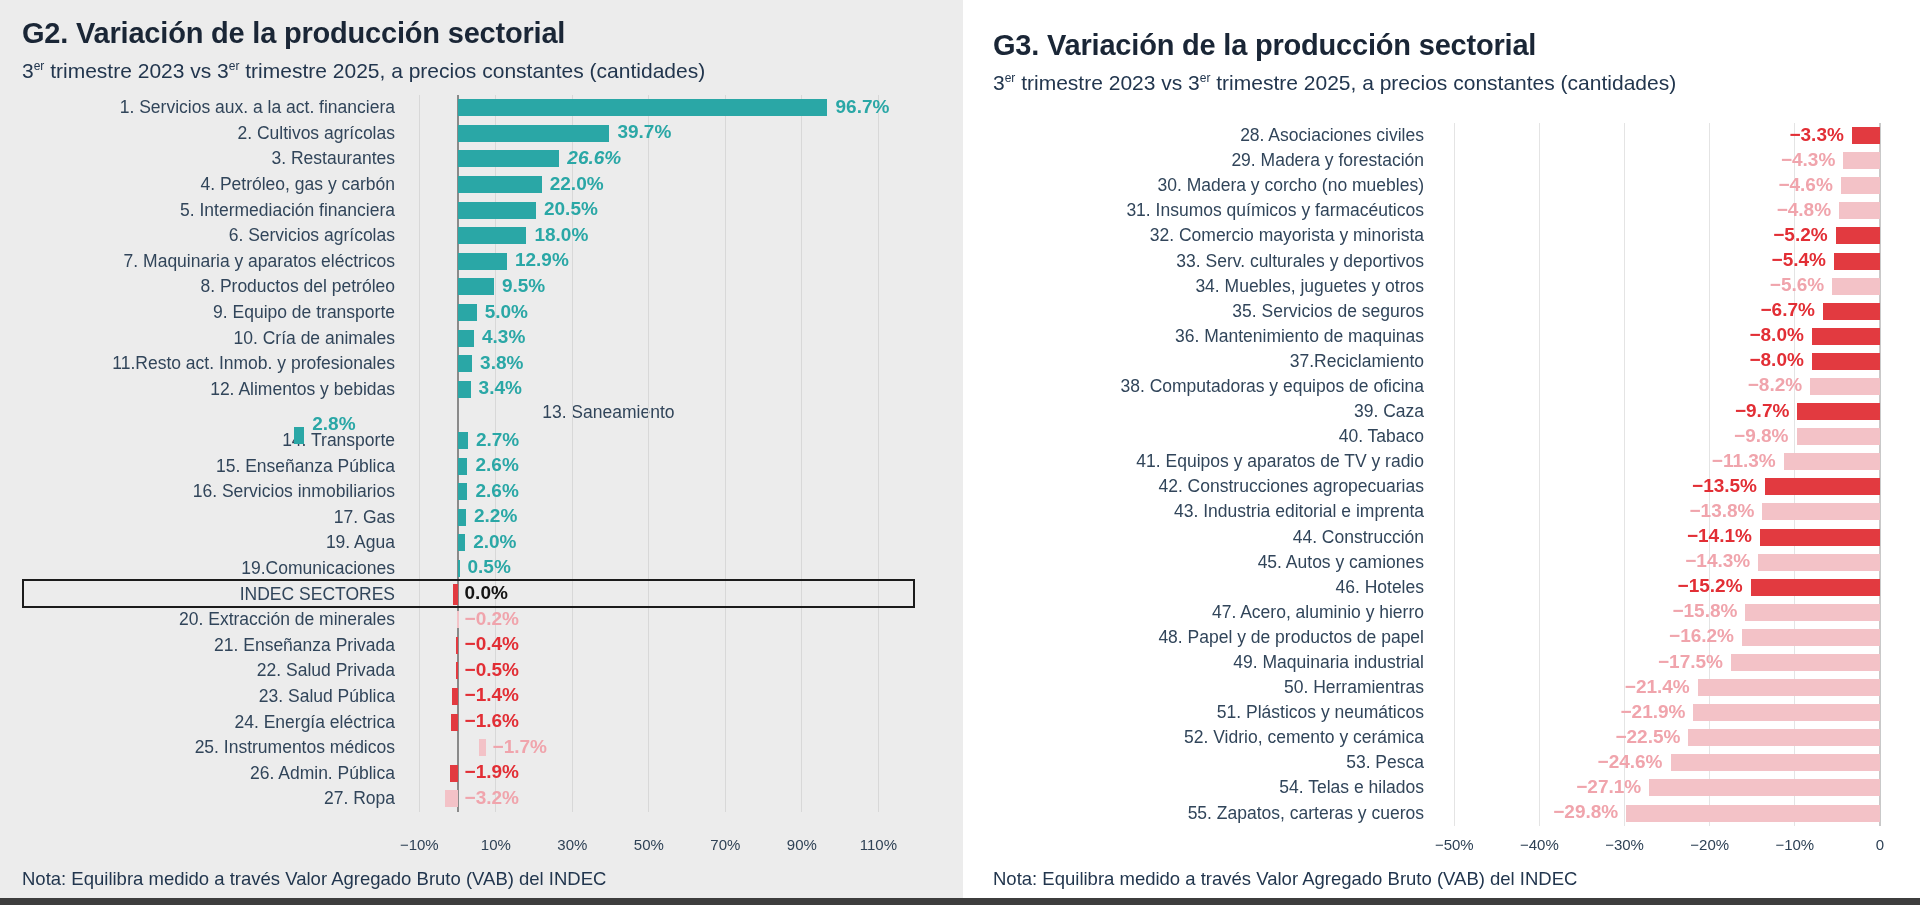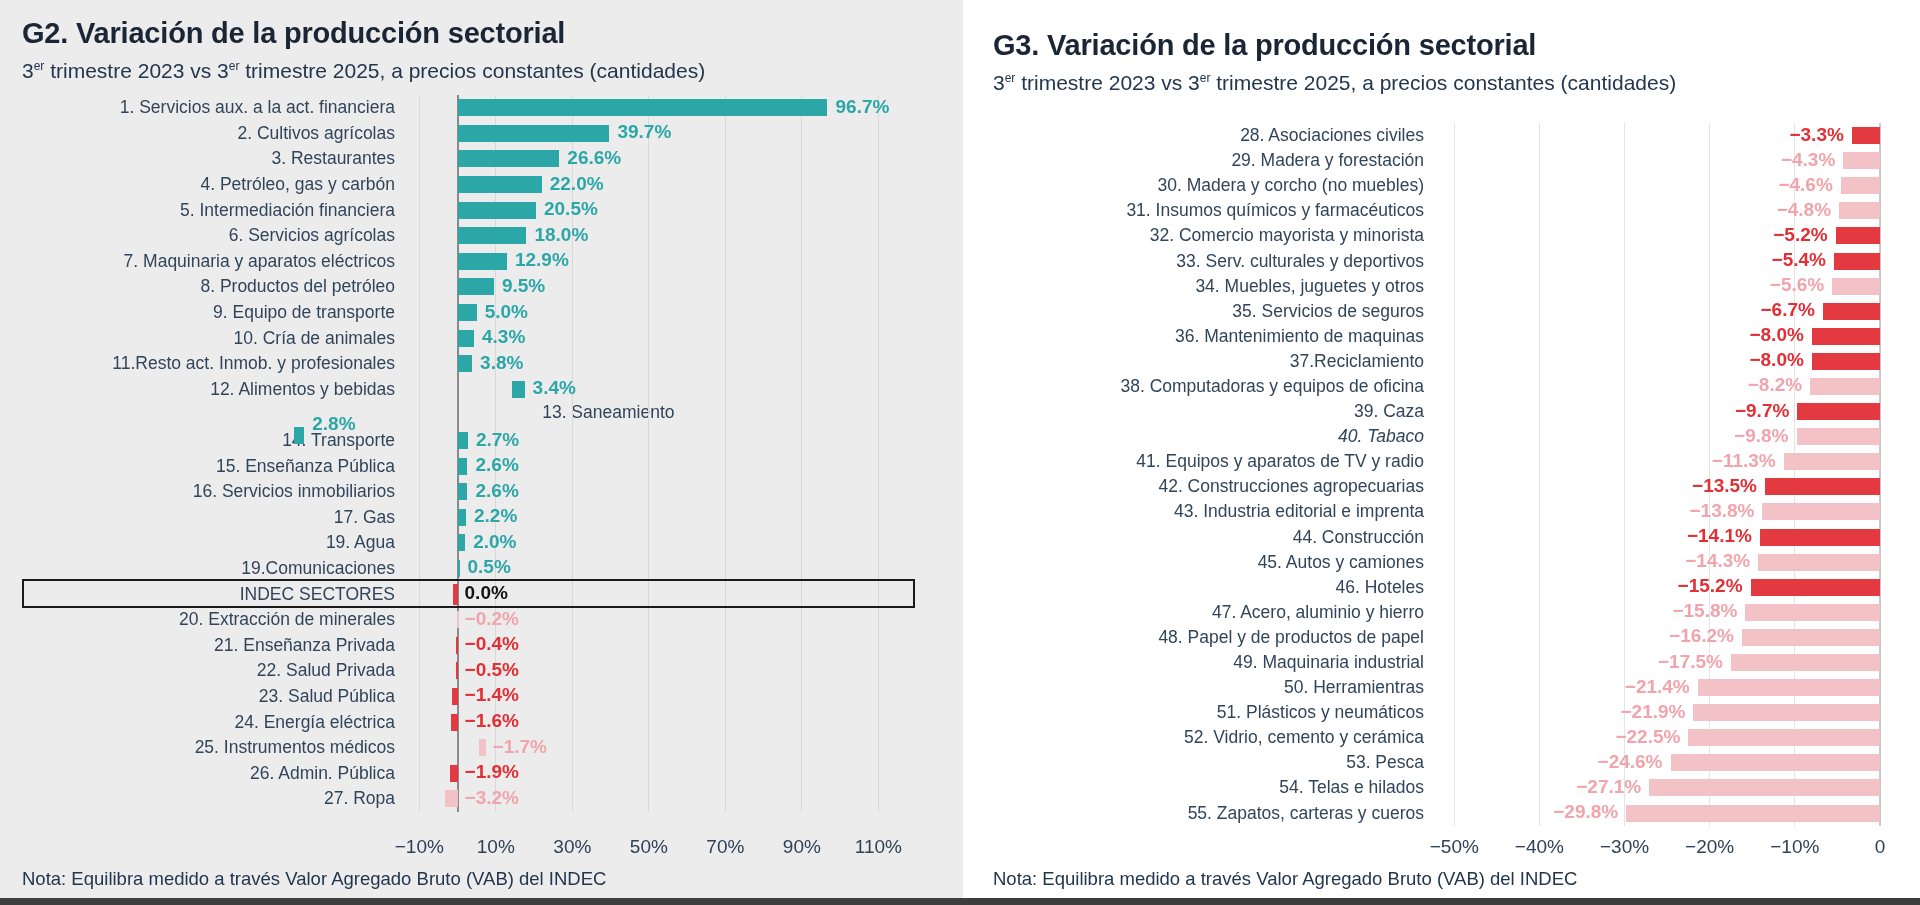--- a/index.html
+++ b/index.html
@@ -27,21 +27,21 @@
   .bar.red{background:#E23A40;}
   .bar.pink{background:#F3C2C7;}
   .val{position:absolute;font-size:19px;font-weight:bold;white-space:nowrap;top:50%;transform:translateY(-53%);}
   .val.teal{color:#2AA7A6;}
   .val.red{color:#E22E35;}
   .val.pink{color:#F0A4AC;}
   .val.total{color:#141414;}
   .total-box{position:absolute;left:0;border:2.5px solid #1B1B1B;z-index:6;pointer-events:none;background:transparent;}
   .total-tick{position:absolute;z-index:3;background:#E23A40;}
   .axis{position:relative;height:24px;}
-  .axis .tick{position:absolute;transform:translateX(-50%);font-size:19px;color:#2F4256;white-space:nowrap;}
+  .axis .tick{position:absolute;transform:translateX(-50%);font-size:15px;color:#2F4256;white-space:nowrap;}
   p.note{margin:8px 0 0 0;font-size:18.5px;color:#22364E;}
   .bottom-strip{position:absolute;left:0;bottom:0;width:100%;height:7px;background:#3D3D3D;}
 </style>
 </head>
 <body>
 
 <div class="page">
 
   <section class="panel left">
     <h1 class="chart-title">G2. Variación de la producción sectorial</h1>
@@ -67,21 +67,21 @@
           </div>
           <div class="row" style="height: 25.6px;">
             <div class="lbl" style="width: 382px;">2. Cultivos agrícolas</div>
             <div class="plot" style="width: 505px;">
               <div class="bar teal" style="left: 53.5606px; width: 151.883px; top: 4.3px; height: 17px;"></div>
               <span class="val teal" style="left: 213.443px;">39.7%</span>
             </div>
           </div>
           <div class="row" style="height: 25.6px;">
             <div class="lbl" style="width: 382px;">3. Restaurantes</div>
-            <div class="plot" style="width: 505px;">
+            <div class="plot" style="width: 505px; font-style: italic;">
               <div class="bar teal" style="left: 53.5606px; width: 101.765px; top: 4.3px; height: 17px;"></div>
               <span class="val teal" style="left: 163.326px;">26.6%</span>
             </div>
           </div>
           <div class="row" style="height: 25.6px;">
             <div class="lbl" style="width: 382px;">4. Petróleo, gas y carbón</div>
             <div class="plot" style="width: 505px;">
               <div class="bar teal" style="left: 53.5606px; width: 84.1667px; top: 4.3px; height: 17px;"></div>
               <span class="val teal" style="left: 145.727px;">22.0%</span>
             </div>
@@ -128,21 +128,21 @@
               <span class="val teal" style="left: 78.0114px;">4.3%</span>
             </div>
           </div>
           <div class="row" style="height: 25.6px;">
             <div class="lbl" style="width: 382px;">11.Resto act. Inmob. y profesionales</div>
             <div class="plot" style="width: 505px;">
               <div class="bar teal" style="left: 53.5606px; width: 14.5379px; top: 4.3px; height: 17px;"></div>
               <span class="val teal" style="left: 76.0985px;">3.8%</span>
             </div>
           </div>
-          <div class="row" style="height: 25.6px; justify-content: space-between;">
+          <div class="row" style="height: 25.6px;">
             <div class="lbl" style="width: 382px;">12. Alimentos y bebidas</div>
             <div class="plot" style="width: 505px;">
               <div class="bar teal" style="left: 53.5606px; width: 13.0076px; top: 4.3px; height: 17px;"></div>
               <span class="val teal" style="left: 74.5682px;">3.4%</span>
             </div>
           </div>
           <div class="row" style="height: 25.6px; flex-direction: column;">
             <div class="lbl" style="width: 382px;">13. Saneamiento</div>
             <div class="plot" style="width: 505px;">
               <div class="bar teal" style="left: 53.5606px; width: 10.7121px; top: 4.3px; height: 17px;"></div>
@@ -361,21 +361,21 @@
             </div>
           </div>
           <div class="row" style="height: 25.1px;">
             <div class="lbl" style="width: 440px;">39. Caza</div>
             <div class="plot" style="width: 458px;">
               <div class="bar red" style="left: 364.357px; width: 82.5762px; top: 4.05px; height: 17px;"></div>
               <span class="val red" style="right: 101.643px;">−9.7%</span>
             </div>
           </div>
           <div class="row" style="height: 25.1px;">
-            <div class="lbl" style="width: 440px; font-style: italic;">40. Tabaco</div>
+            <div class="lbl" style="width: 440px;">40. Tabaco</div>
             <div class="plot" style="width: 458px;">
               <div class="bar pink" style="left: 363.506px; width: 83.4275px; top: 4.05px; height: 17px;"></div>
               <span class="val pink" style="right: 102.494px;">−9.8%</span>
             </div>
           </div>
           <div class="row" style="height: 25.1px;">
             <div class="lbl" style="width: 440px;">41. Equipos y aparatos de TV y radio</div>
             <div class="plot" style="width: 458px;">
               <div class="bar pink" style="left: 350.736px; width: 96.197px; top: 4.05px; height: 17px;"></div>
               <span class="val pink" style="right: 115.264px;">−11.3%</span>

